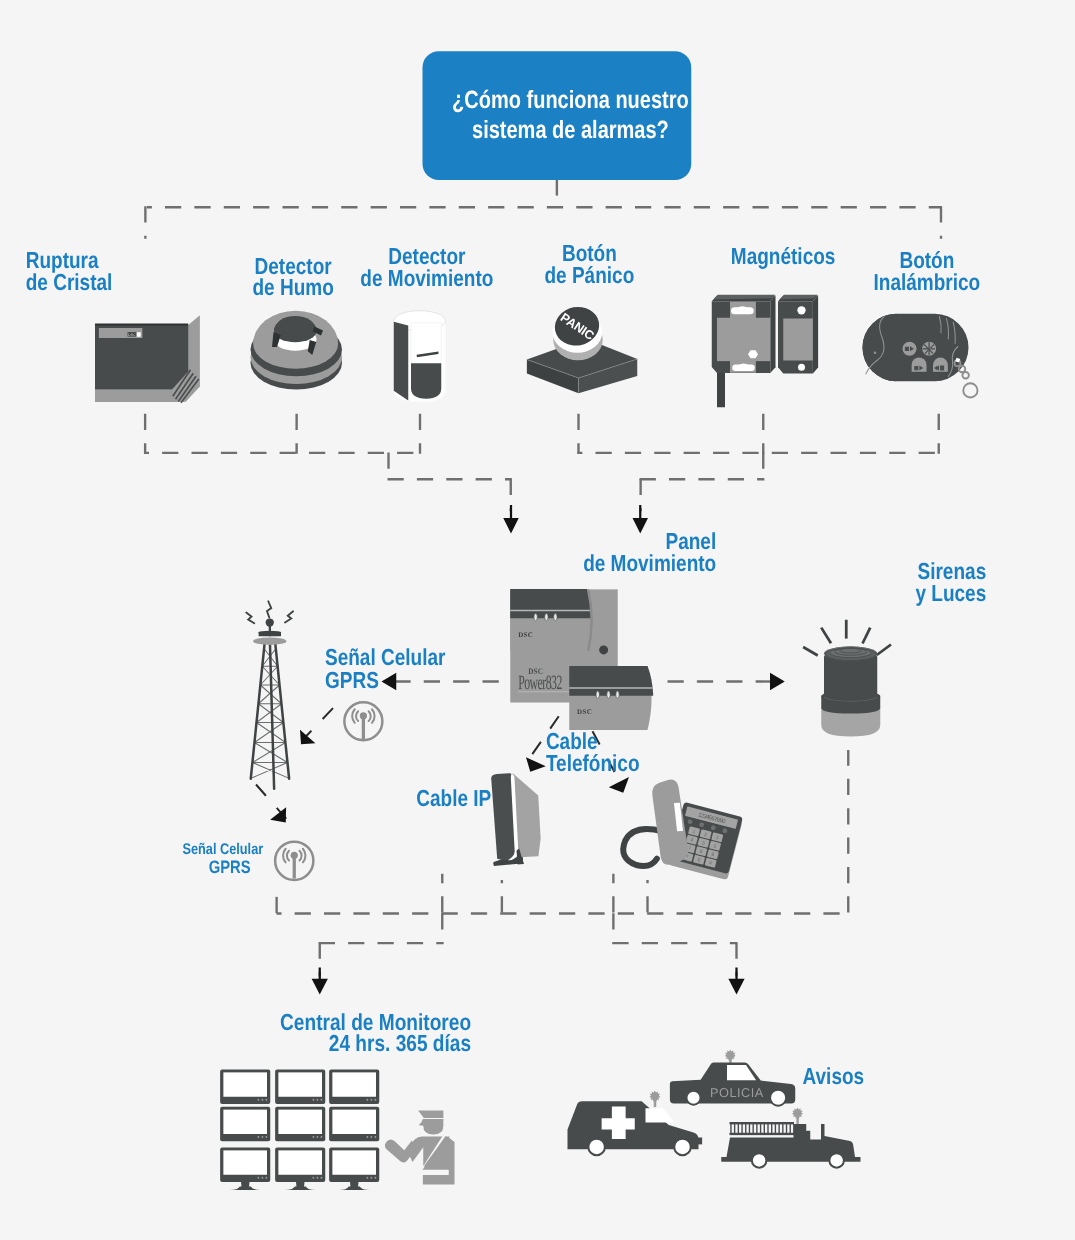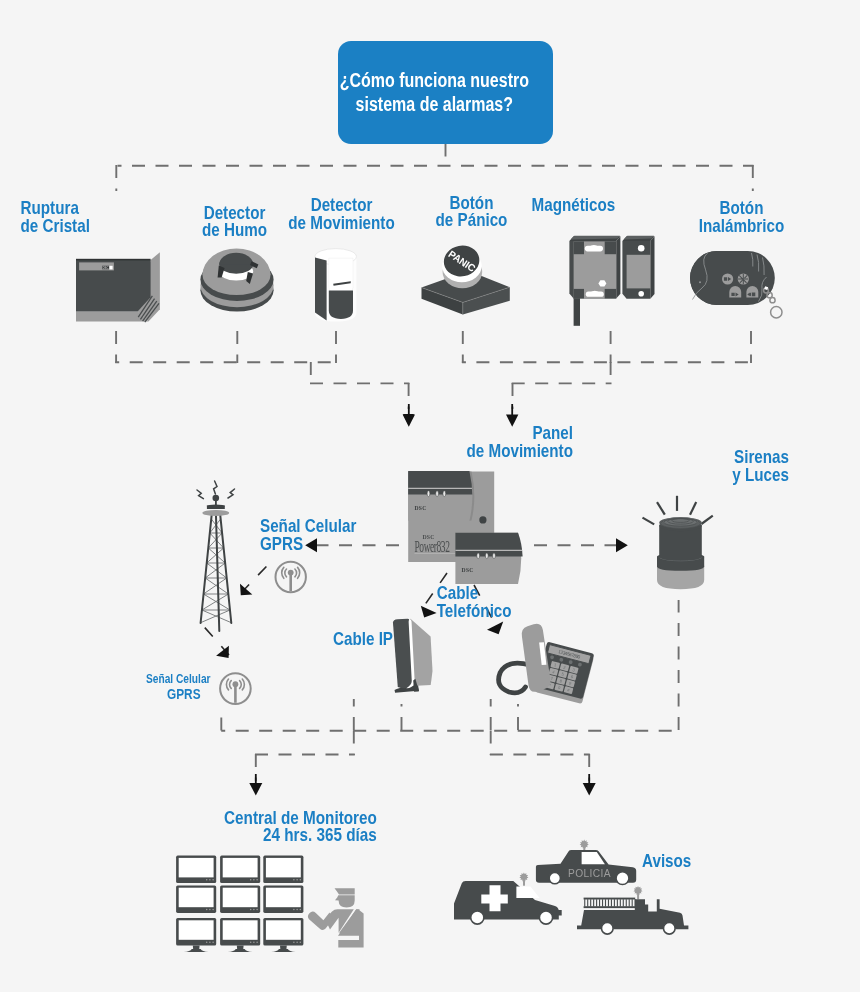--- a/index.html
+++ b/index.html
@@ -2,21 +2,21 @@
 <html><head>
 <meta charset="utf-8">
 <style>
   html,body{margin:0;padding:0;}
   body{width:860px;height:992px;background:#f5f5f5;font-family:"Liberation Sans",sans-serif;overflow:hidden;}
   #stage{position:relative;width:860px;height:992px;background:#f5f5f5;}
   svg.layer{position:absolute;left:0;top:0;overflow:visible;}
   .lbl{position:absolute;color:#1b7fc4;font-weight:bold;white-space:nowrap;font-size:18.5px;line-height:17.8px;}
   .lbl b{display:block;transform:scaleX(0.822);font-weight:bold;}
   #titleBox{position:absolute;left:338px;top:41px;width:215px;height:103px;background:#1b80c4;
-    border-radius:13px;display:flex;align-items:center;justify-content:flex-end;}
+    border-radius:13px;display:flex;align-items:center;justify-content:flex-start;}
   #titleBox .t{color:#fff;font-weight:bold;font-size:20px;line-height:23.5px;text-align:center;white-space:nowrap;}
   #titleBox .t b{display:block;transform:scaleX(0.80);font-weight:bold;}
 </style>
 </head>
 <body>
 
 <div id="stage">
 
 <svg class="layer" width="860" height="992">
   <defs>
@@ -108,21 +108,21 @@
       <b>de Humo</b>
 </div>
 <div class="lbl" style="left:226px;top:196px;width:231px;text-align:center">
   <b>Detector</b>
       <b>de Movimiento</b>
 </div>
 <div class="lbl" style="left:356px;top:193.5px;width:231px;text-align:center">
   <b>Botón</b>
       <b>de Pánico</b>
 </div>
-<div class="lbl" style="left:511px;top:195.5px;width:231px;">
+<div class="lbl" style="left:511px;top:195.5px;width:231px;text-align:center">
   <b>Magnéticos</b>
 </div>
 <div class="lbl" style="left:626px;top:199px;width:231px;text-align:center">
   <b>Botón</b>
       <b>Inalámbrico</b>
 </div>
 <div class="lbl" style="left:326.8px;top:424.3px;width:270px;text-align:right">
   <b>Panel</b>
       <b>de Movimiento</b>
 </div>

